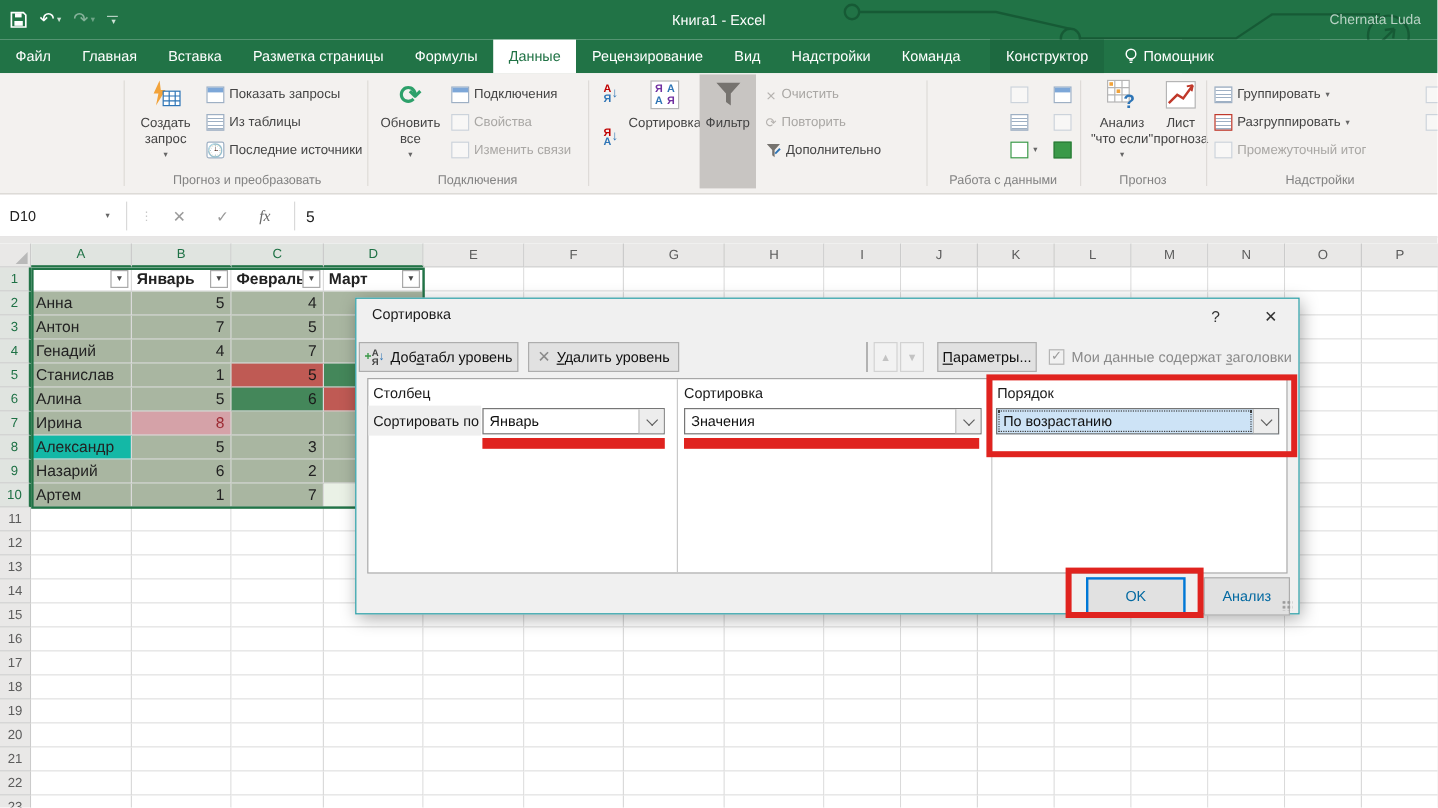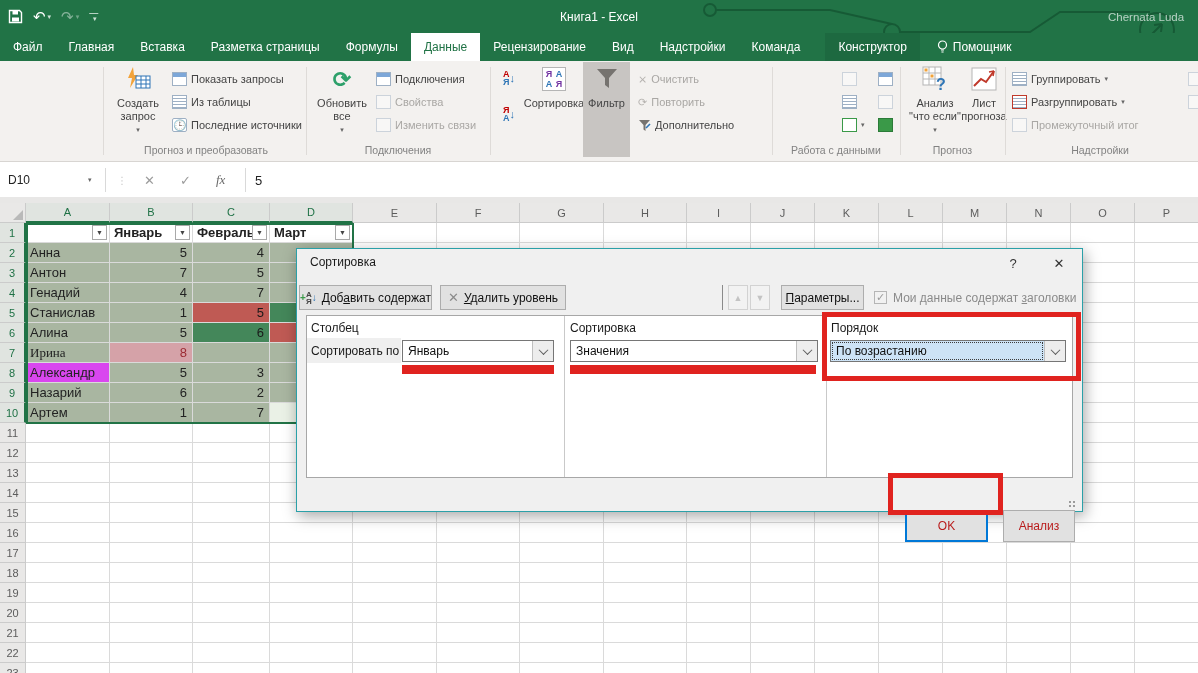--- a/index.html
+++ b/index.html
@@ -90,22 +90,22 @@
   .lhead{position:absolute;top:321px;font-size:12px;color:#1a1a1a;}
   #sortby-bg{left:307px;top:338px;width:94px;height:25px;background:#efefef;}
   #sortby-label{left:311px;top:344px;font-size:12px;color:#1a1a1a;}
   .combo{position:absolute;top:340px;height:22px;background:#fff;border:1px solid #767676;box-sizing:border-box;
          display:flex;align-items:center;font-size:12px;color:#111;}
   .combo .val{flex:1;padding-left:5px;white-space:nowrap;overflow:hidden;}
   .combo .dd{width:20px;height:100%;background:#ededed;border-left:1px solid #bfbfbf;display:flex;align-items:center;justify-content:center;}
   .chev{width:6px;height:6px;border-right:1.5px solid #5e5e5e;border-bottom:1.5px solid #5e5e5e;transform:rotate(45deg) translate(-1px,-1px);}
   .combo.focus{background:#cde3f6;}
   .combo.focus .val{outline:1px dotted #3c3c3c;outline-offset:-2px;height:100%;display:flex;align-items:center;}
-  .dlg-footbtn{position:absolute;top:510px;height:32px;background:#e1e1e1;border:1px solid #adadad;box-sizing:border-box;
-        display:flex;align-items:center;justify-content:center;font-size:12px;color:#b91c1c;font-family:"Liberation Sans",sans-serif;padding:0;}
+  .dlg-footbtn{position:absolute;top:481px;height:32px;background:#e1e1e1;border:1px solid #adadad;box-sizing:border-box;
+        display:flex;align-items:center;justify-content:center;font-size:12px;color:#0369a1;font-family:"Liberation Sans",sans-serif;padding:0;}
   #ok-btn{left:905px;width:83px;border:2px solid #0078d7;}
   #cancel-btn{left:1003px;width:72px;}
   #grip{left:1068px;top:500px;width:9px;height:9px;
         background:radial-gradient(circle at 2px 2px,#9a9a9a 1px,transparent 1.4px) 0 0/4px 4px;}
   
   .anno{position:absolute;background:#e0231f;z-index:60;}
   .anno-box{position:absolute;border:5px solid #e0231f;background:transparent;z-index:60;box-sizing:border-box;}
   svg{display:block;}
 </style>
 </head>
@@ -485,37 +485,37 @@
         <div class="cell" style="left: 520px; top: 120px; width: 84px; height: 20px;"></div>
         <div class="cell" style="left: 604px; top: 120px; width: 83px; height: 20px;"></div>
         <div class="cell" style="left: 687px; top: 120px; width: 64px; height: 20px;"></div>
         <div class="cell" style="left: 751px; top: 120px; width: 64px; height: 20px;"></div>
         <div class="cell" style="left: 815px; top: 120px; width: 64px; height: 20px;"></div>
         <div class="cell" style="left: 879px; top: 120px; width: 64px; height: 20px;"></div>
         <div class="cell" style="left: 943px; top: 120px; width: 64px; height: 20px;"></div>
         <div class="cell" style="left: 1007px; top: 120px; width: 64px; height: 20px;"></div>
         <div class="cell" style="left: 1071px; top: 120px; width: 64px; height: 20px;"></div>
         <div class="cell" style="left: 1135px; top: 120px; width: 64px; height: 20px;"></div>
-        <div class="cell name" style="left: 26px; top: 140px; width: 84px; height: 20px; background: rgb(169, 182, 161); font-family: Liberation Serif, serif;">Ирина</div>
+        <div class="cell name" style="left: 26px; top: 140px; width: 84px; height: 20px; background: rgb(169, 182, 161);">Ирина</div>
         <div class="cell num" style="left: 110px; top: 140px; width: 83px; height: 20px; background: rgb(213, 162, 168); color: rgb(156, 42, 51);">8</div>
         <div class="cell num" style="left: 193px; top: 140px; width: 77px; height: 20px; background: rgb(169, 182, 161);"></div>
         <div class="cell" style="left: 270px; top: 140px; width: 83px; height: 20px; background: rgb(169, 182, 161);"></div>
         <div class="cell" style="left: 353px; top: 140px; width: 84px; height: 20px;"></div>
         <div class="cell" style="left: 437px; top: 140px; width: 83px; height: 20px;"></div>
         <div class="cell" style="left: 520px; top: 140px; width: 84px; height: 20px;"></div>
         <div class="cell" style="left: 604px; top: 140px; width: 83px; height: 20px;"></div>
         <div class="cell" style="left: 687px; top: 140px; width: 64px; height: 20px;"></div>
         <div class="cell" style="left: 751px; top: 140px; width: 64px; height: 20px;"></div>
         <div class="cell" style="left: 815px; top: 140px; width: 64px; height: 20px;"></div>
         <div class="cell" style="left: 879px; top: 140px; width: 64px; height: 20px;"></div>
         <div class="cell" style="left: 943px; top: 140px; width: 64px; height: 20px;"></div>
         <div class="cell" style="left: 1007px; top: 140px; width: 64px; height: 20px;"></div>
         <div class="cell" style="left: 1071px; top: 140px; width: 64px; height: 20px;"></div>
         <div class="cell" style="left: 1135px; top: 140px; width: 64px; height: 20px;"></div>
-        <div class="cell name" style="left: 26px; top: 160px; width: 84px; height: 20px; background: #d946ef;">Александр</div>
+        <div class="cell name" style="left: 26px; top: 160px; width: 84px; height: 20px; background: #14b8a6;">Александр</div>
         <div class="cell num" style="left: 110px; top: 160px; width: 83px; height: 20px; background: rgb(169, 182, 161);">5</div>
         <div class="cell num" style="left: 193px; top: 160px; width: 77px; height: 20px; background: rgb(169, 182, 161);">3</div>
         <div class="cell" style="left: 270px; top: 160px; width: 83px; height: 20px; background: rgb(169, 182, 161);"></div>
         <div class="cell" style="left: 353px; top: 160px; width: 84px; height: 20px;"></div>
         <div class="cell" style="left: 437px; top: 160px; width: 83px; height: 20px;"></div>
         <div class="cell" style="left: 520px; top: 160px; width: 84px; height: 20px;"></div>
         <div class="cell" style="left: 604px; top: 160px; width: 83px; height: 20px;"></div>
         <div class="cell" style="left: 687px; top: 160px; width: 64px; height: 20px;"></div>
         <div class="cell" style="left: 751px; top: 160px; width: 64px; height: 20px;"></div>
         <div class="cell" style="left: 815px; top: 160px; width: 64px; height: 20px;"></div>
@@ -772,21 +772,21 @@
   <div class="abs" id="dlg-title">Сортировка</div>
   <div class="dlg-sys" style="left:998px;">?</div>
   <div class="dlg-sys" style="left:1044px;">✕</div>
 
   <button class="dlg-btn" style="left:299px;width:133px;">
     <span style="display:flex;align-items:center;font-size:8px;font-weight:bold;line-height:7px;">
       <span style="color:#3a9948;font-size:10px;">+</span>
         <span style="color:#444;">А<br>Я</span>
         <span style="color:#2e75b6;font-size:10px;">↓</span>
     </span>
-    <span><span>Доб</span><span class="u">а</span><span>вить содержат</span></span>
+    <span><span>Доб</span><span class="u">а</span><span>табл уровень</span></span>
   </button>
   <button class="dlg-btn" style="left:440px;width:126px;">
     <span style="color:#8a8a8a;font-size:13px;">✕</span>
     <span><span></span><span class="u">У</span><span>далить уровень</span></span>
   </button>
   <div class="abs" id="dlg-sep"></div>
   <button class="arrbtn" style="left:728px;">▲</button>
   <button class="arrbtn" style="left:750px;">▼</button>
   <button class="dlg-btn" style="left:781px;width:83px;">
     <span><span></span><span class="u">П</span><span>араметры...</span></span>

